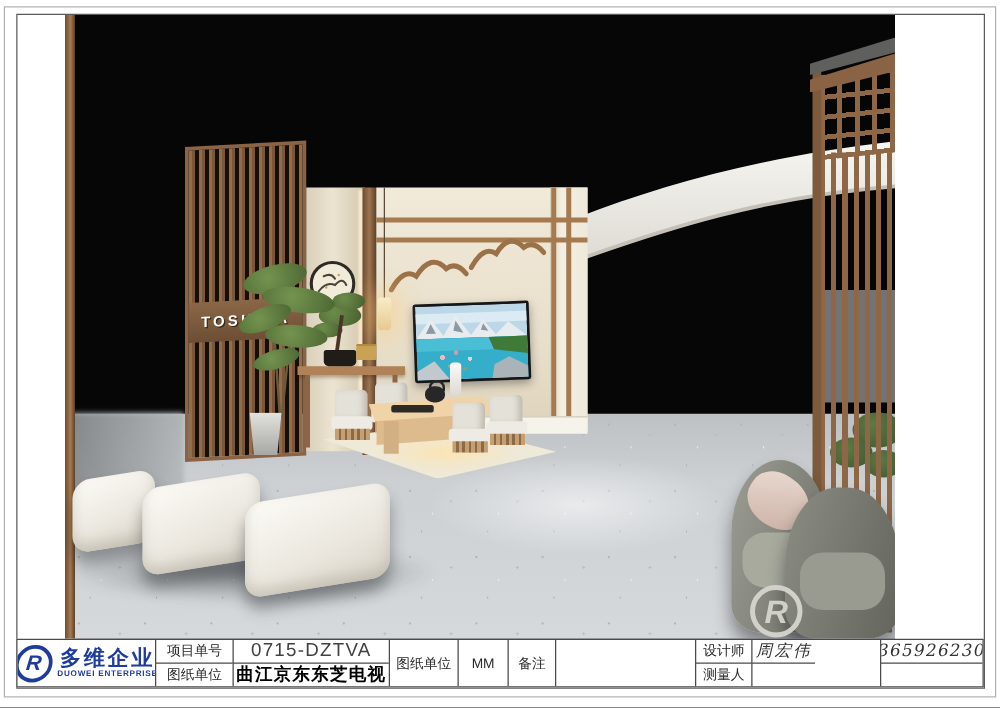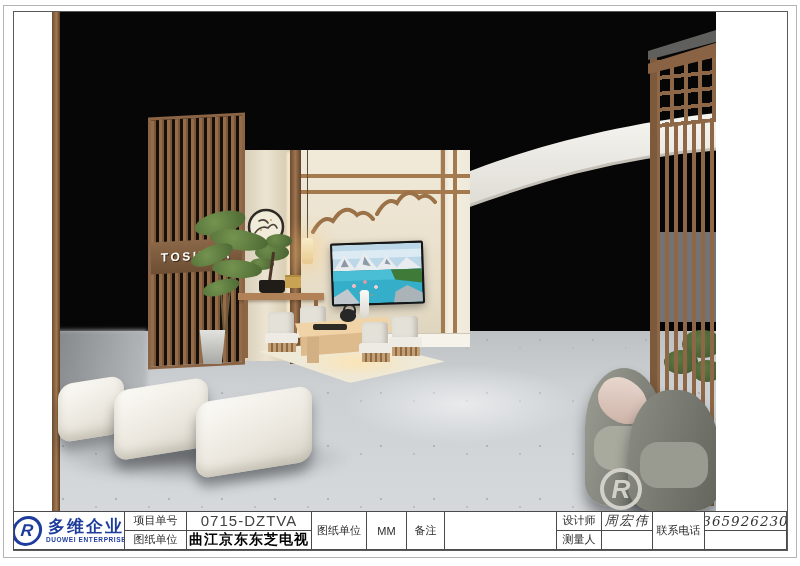--- a/index.html
+++ b/index.html
@@ -348,16 +348,15 @@
   <div class="cell c-l2">图纸单位</div>
   <div class="cell c-v2 v-name">曲江京东东芝电视</div>
   <div class="cell span2 c-unitl">图纸单位</div>
   <div class="cell span2 c-unitv">MM</div>
   <div class="cell span2 c-reml">备注</div>
   <div class="cell span2 c-remv"></div>
   <div class="cell bb c-desl">设计师</div>
   <div class="cell bb c-desv hand v-designer">周宏伟</div>
   <div class="cell c-surl">测量人</div>
   <div class="cell c-surv hand"></div>
-  <div class="cell span2 c-phl">联系电话</div>
   <div class="cell bb c-phv1 hand v-phone">13659262305</div>
   <div class="cell c-phv2"></div>
 </div>
 
 </body></html>

